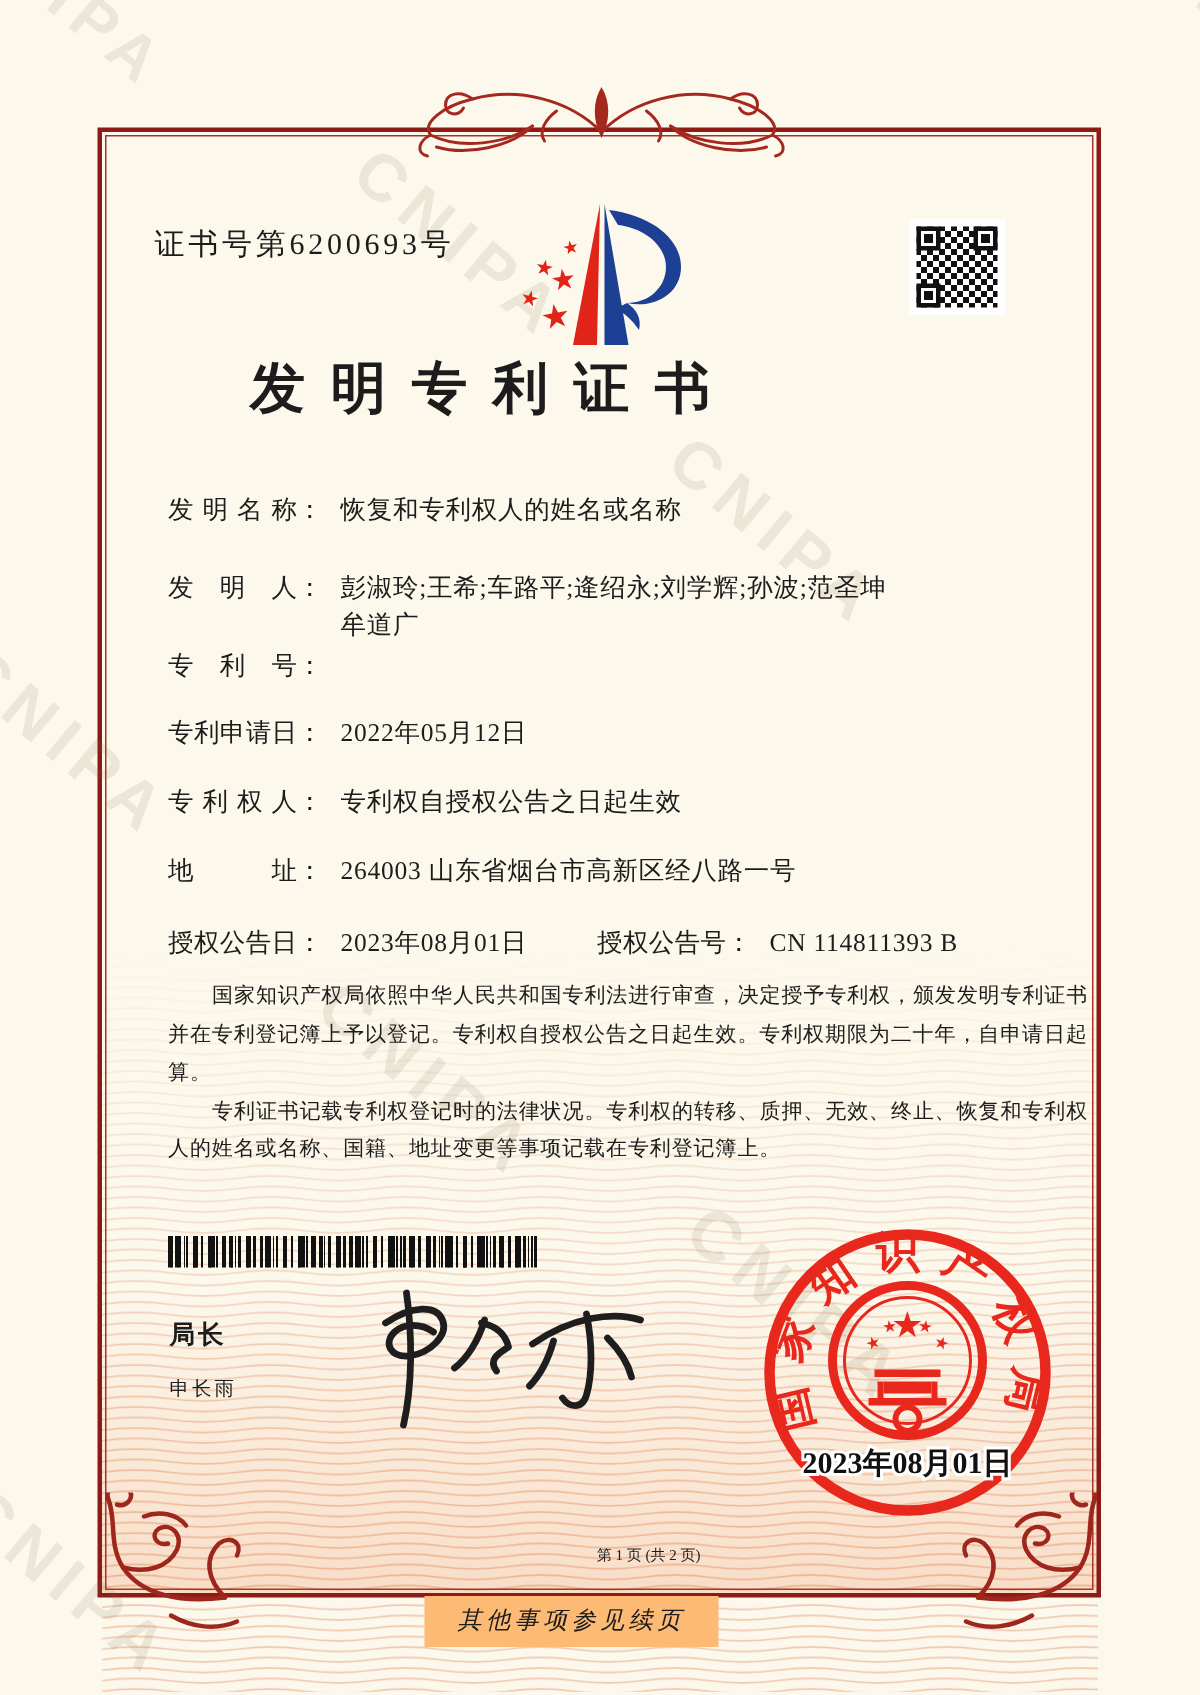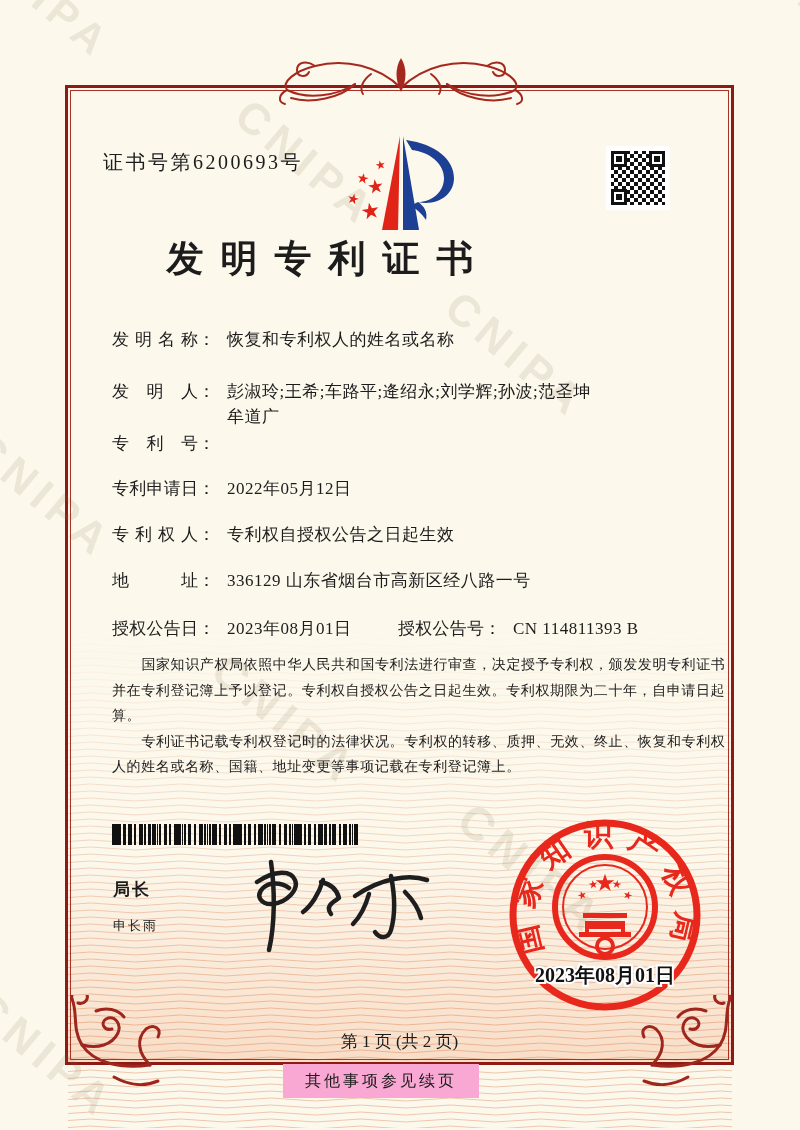--- a/index.html
+++ b/index.html
@@ -47,23 +47,23 @@
       repeating-linear-gradient(90deg,transparent 0 2.5px,#111 2.5px 5.5px,transparent 5.5px 12px);}
   
   .stitle{position:absolute;left:113px;top:878px;font-size:17px;z-index:5;
     font-family:"Liberation Sans",sans-serif;letter-spacing:2px;font-weight:bold;}
   .sname{position:absolute;left:113px;top:917px;font-size:13px;z-index:5;
     font-family:"Liberation Sans",sans-serif;letter-spacing:2px;}
   .sig{position:absolute;left:195px;top:850px;z-index:5;}
   .seal{position:absolute;left:505px;top:815px;z-index:5;}
   
   .pagenum{position:absolute;left:65px;top:1030px;width:669px;text-align:center;
-    font-size:17px;z-index:4;}
+    font-size:10px;z-index:4;padding-left:33px;}
   .note{position:absolute;left:283px;top:1064px;width:196px;height:34px;line-height:34px;
-    background:#f9a8d4;text-align:center;font-size:16px;letter-spacing:3px;z-index:5;}
+    background:#fdba74;text-align:center;font-size:16px;letter-spacing:3px;z-index:5;font-style:italic;}
   .flourish{position:absolute;z-index:3;}
 </style>
 </head>
 <body>
 
 <div class="page">
 
   <svg class="waves" style="left:68px;top:628px" width="664" height="434">
     <defs>
       <pattern id="wv" width="90" height="7" patternUnits="userSpaceOnUse">
@@ -222,21 +222,21 @@
       </span>
       <span class="colon">：</span>
     <span class="fvalue">专利权自授权公告之日起生效</span>
   </div>
   <div class="frow" style="top:568px">
     <span class="jlabel">
         <span>地</span>
         <span>址</span>
       </span>
       <span class="colon">：</span>
-    <span class="fvalue">336129 山东省烟台市高新区经八路一号</span>
+    <span class="fvalue">264003 山东省烟台市高新区经八路一号</span>
   </div>
   <div class="frow" style="top:616px">
     <span class="jlabel">
         <span>授</span>
         <span>权</span>
         <span>公</span>
         <span>告</span>
         <span>日</span>
       </span>
       <span class="colon">：</span>

